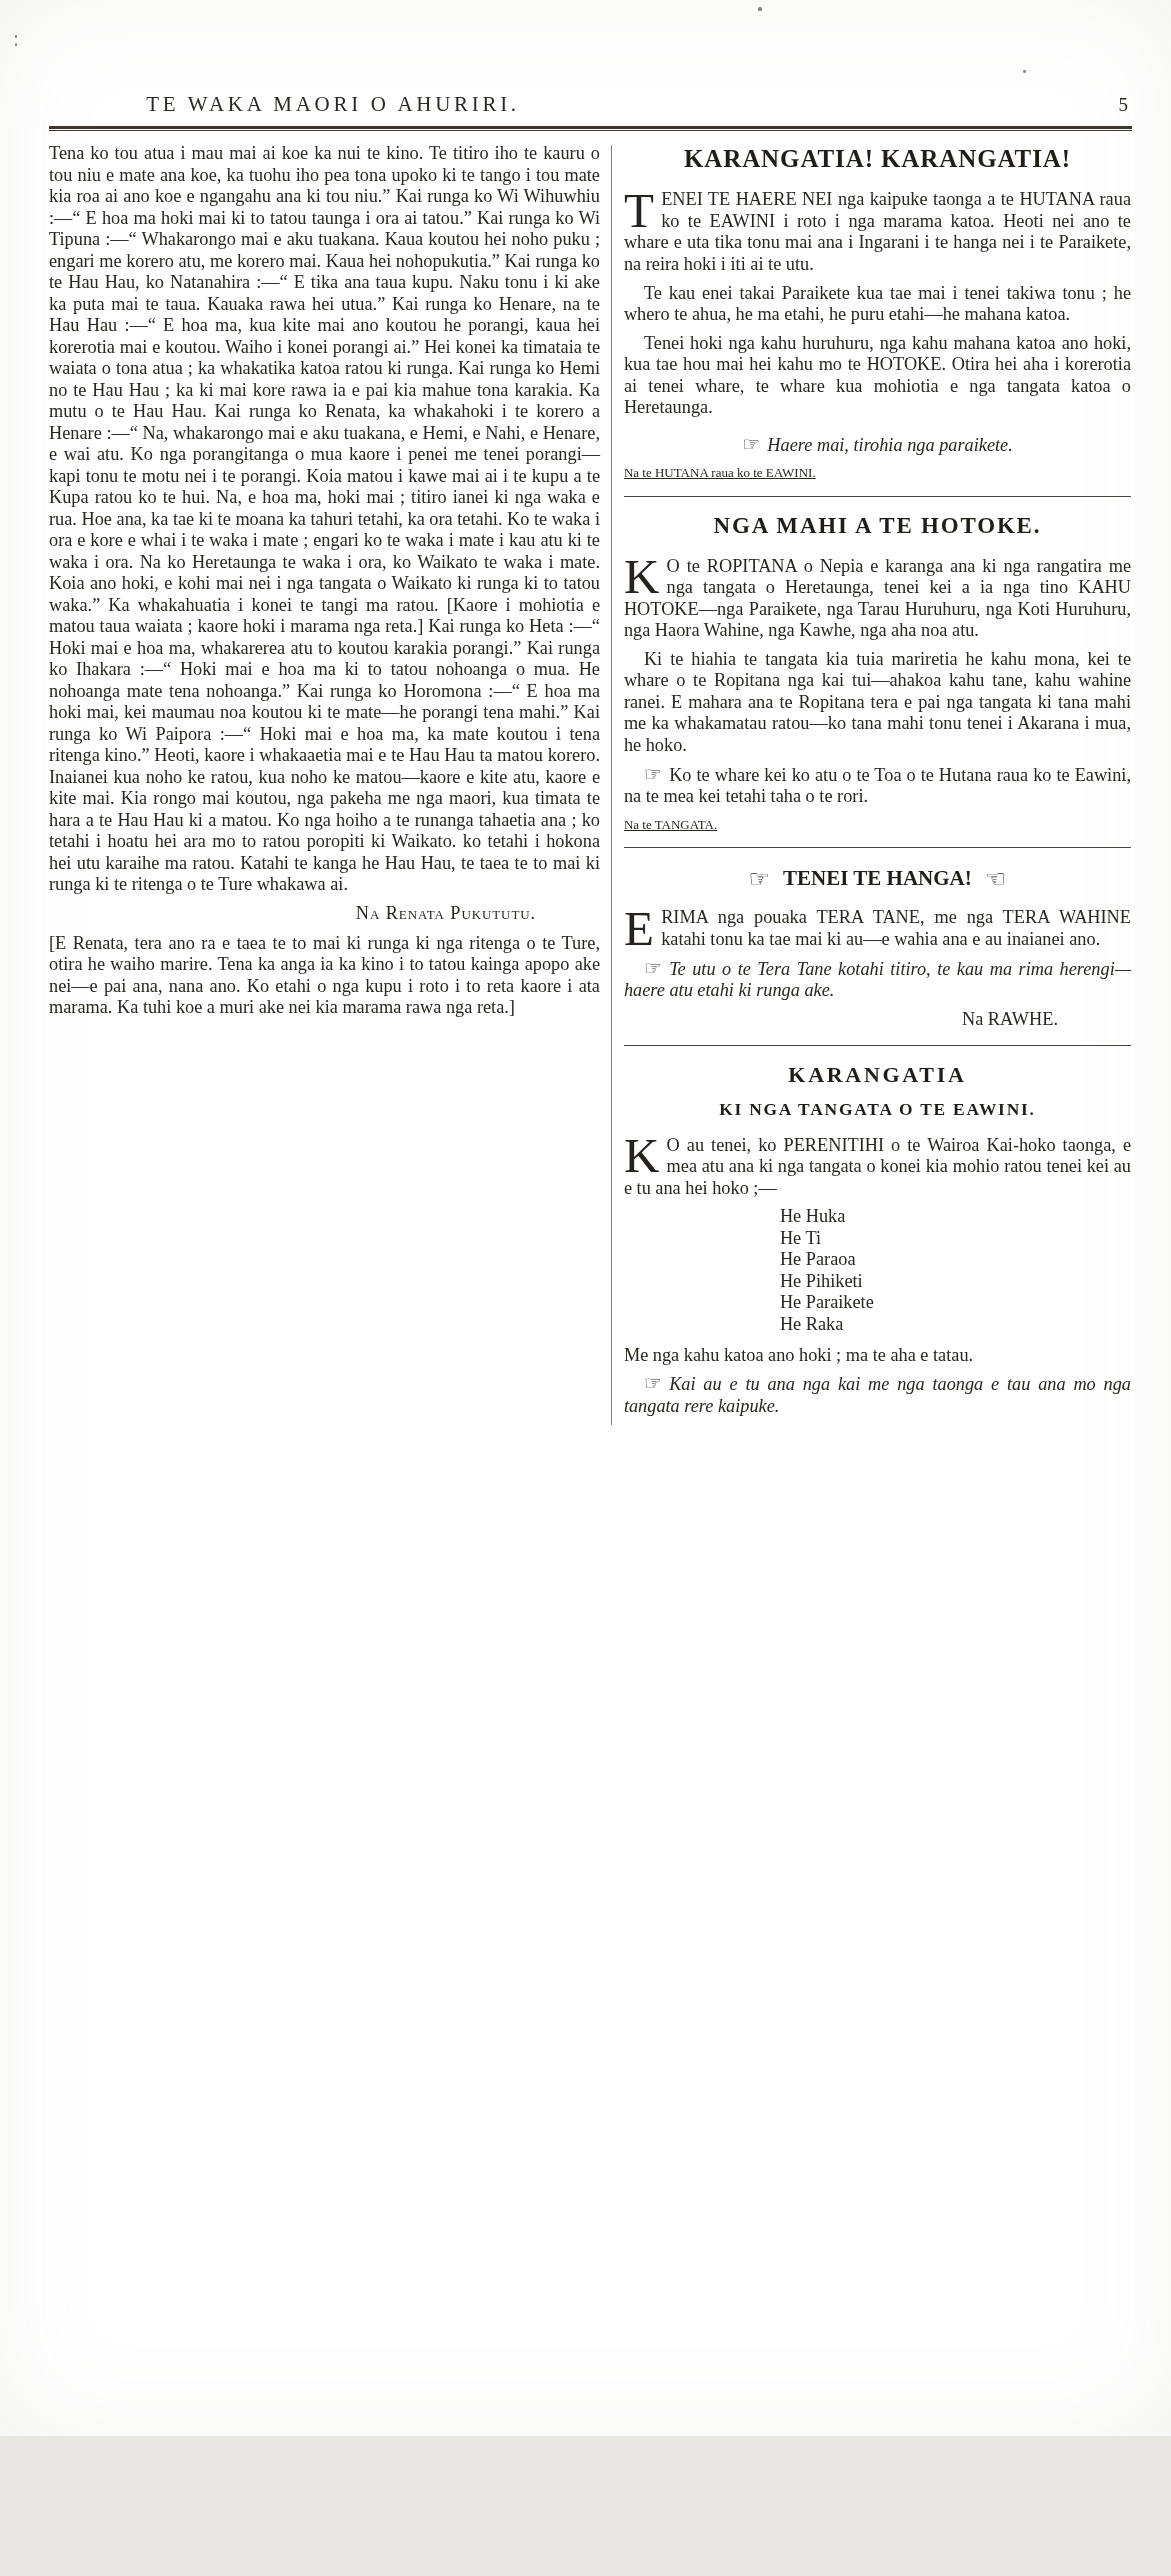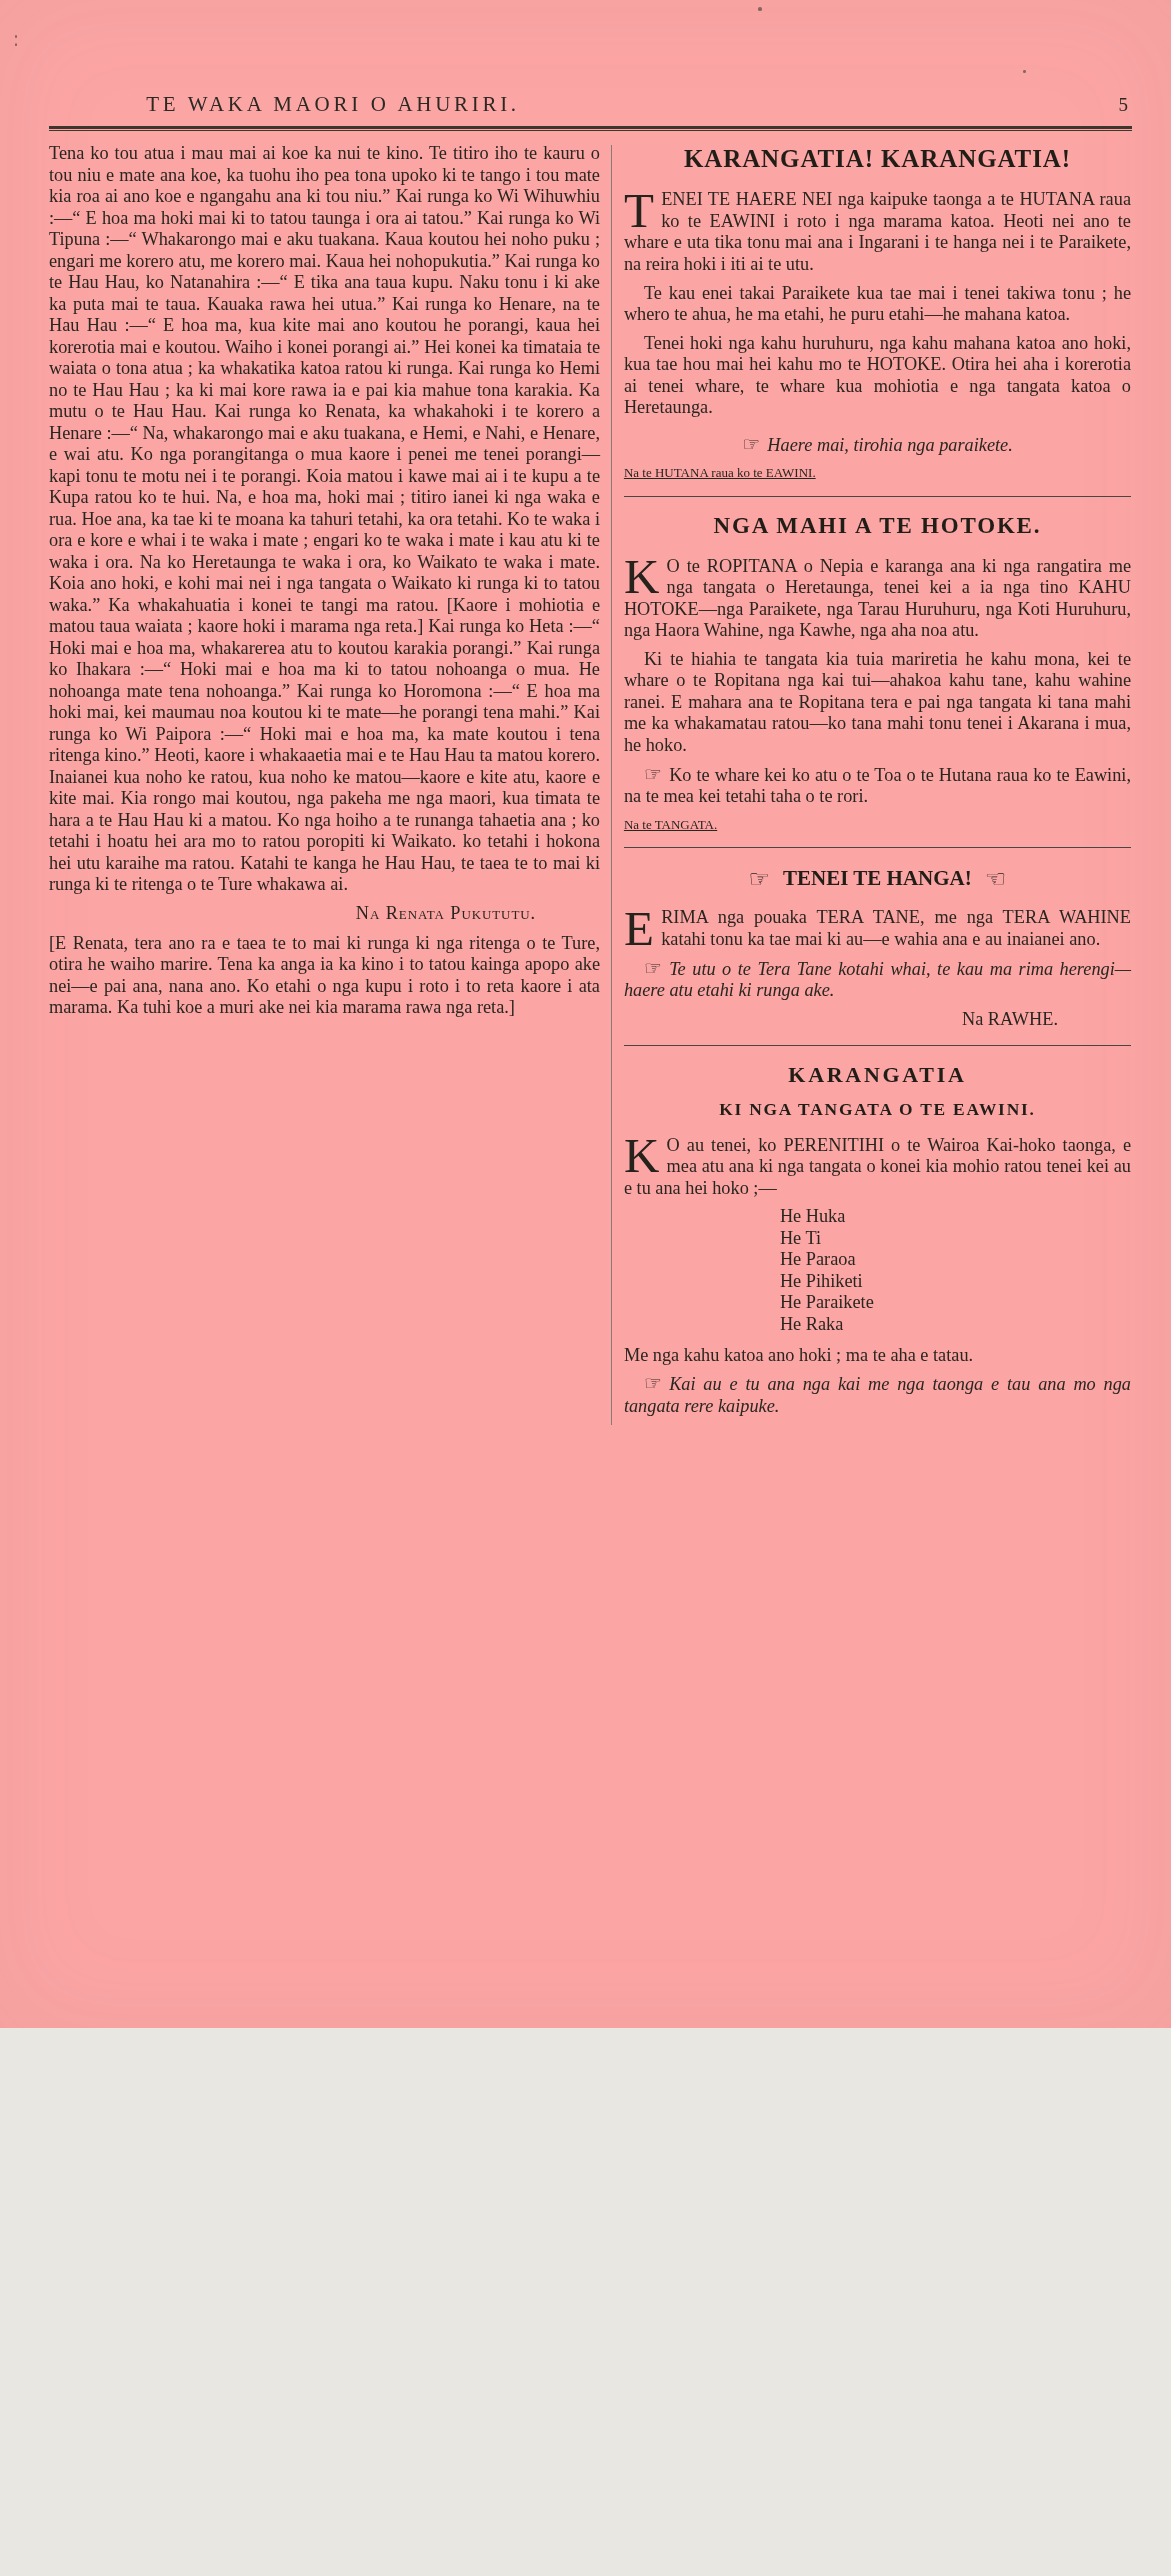--- a/index.html
+++ b/index.html
@@ -1,19 +1,19 @@
 <!DOCTYPE html>
 <html style="font-size:14.6px"><head>
 <meta charset="utf-8">
 <style>
   * { box-sizing: border-box; }
   html, body { margin: 0; padding: 0; background: #e9e7e2; }
   .page {
-    width: 1172px; height: 2028px; position: relative; overflow: hidden;
-    background: #fca5a5;
+    width: 1172px; height: 2436px; position: relative; overflow: hidden;
+    background: #ffffff;
     font-family: "Liberation Serif", "DejaVu Serif", serif;
     color: #29261f;
     box-shadow: inset 0 0 110px rgba(120,110,90,0.08);
   }
   
   .masthead { position: absolute; top: 92px; left: 0; width: 100%; height: 29px; }
   .masthead-title { position: absolute; left: 49px; width: 568px; text-align: center;
     font-size: 21px; letter-spacing: 3.7px; color: #2c2922; white-space: nowrap; }
   .folio { position: absolute; right: 44px; top: 1.8px; font-size: 19px; color: #2c2922; }
   .header-rule { position: absolute; top: 126px; left: 49px; right: 40px; }
@@ -107,21 +107,21 @@
 
       <div class="section-rule"></div>
 
       <section>
         <h2 class="h-hanga">
             <span class="hand">☞</span>
             <span>TENEI TE HANGA!</span>
             <span class="hand">☜</span>
           </h2>
         <p class="body-text"><span class="dropcap">E</span><span>RIMA nga pouaka TERA TANE, me nga TERA WAHINE katahi tonu ka tae mai ki au—e wahia ana e au inaianei ano.</span></p>
-        <p class="body-text indent italic"><span class="hand">☞</span><span class="italic">Te utu o te Tera Tane kotahi whai, te kau ma rima herengi—haere atu etahi ki runga ake.</span></p>
+        <p class="body-text indent italic"><span class="hand">☞</span><span class="italic">Te utu o te Tera Tane kotahi titiro, te kau ma rima herengi—haere atu etahi ki runga ake.</span></p>
         <p class="sig-right-sm">Na RAWHE.</p>
       </section>
 
       <div class="section-rule"></div>
 
       <section>
         <h2 class="h-panui">KARANGATIA</h2>
         <h3 class="h-wairoa">KI NGA TANGATA O TE EAWINI.</h3>
         <p class="body-text"><span class="dropcap">K</span><span>O au tenei, ko PERENITIHI o te Wairoa Kai-hoko taonga, e mea atu ana ki nga tangata o konei kia mohio ratou tenei kei au e tu ana hei hoko ;—</span></p>
         <div class="goods">

